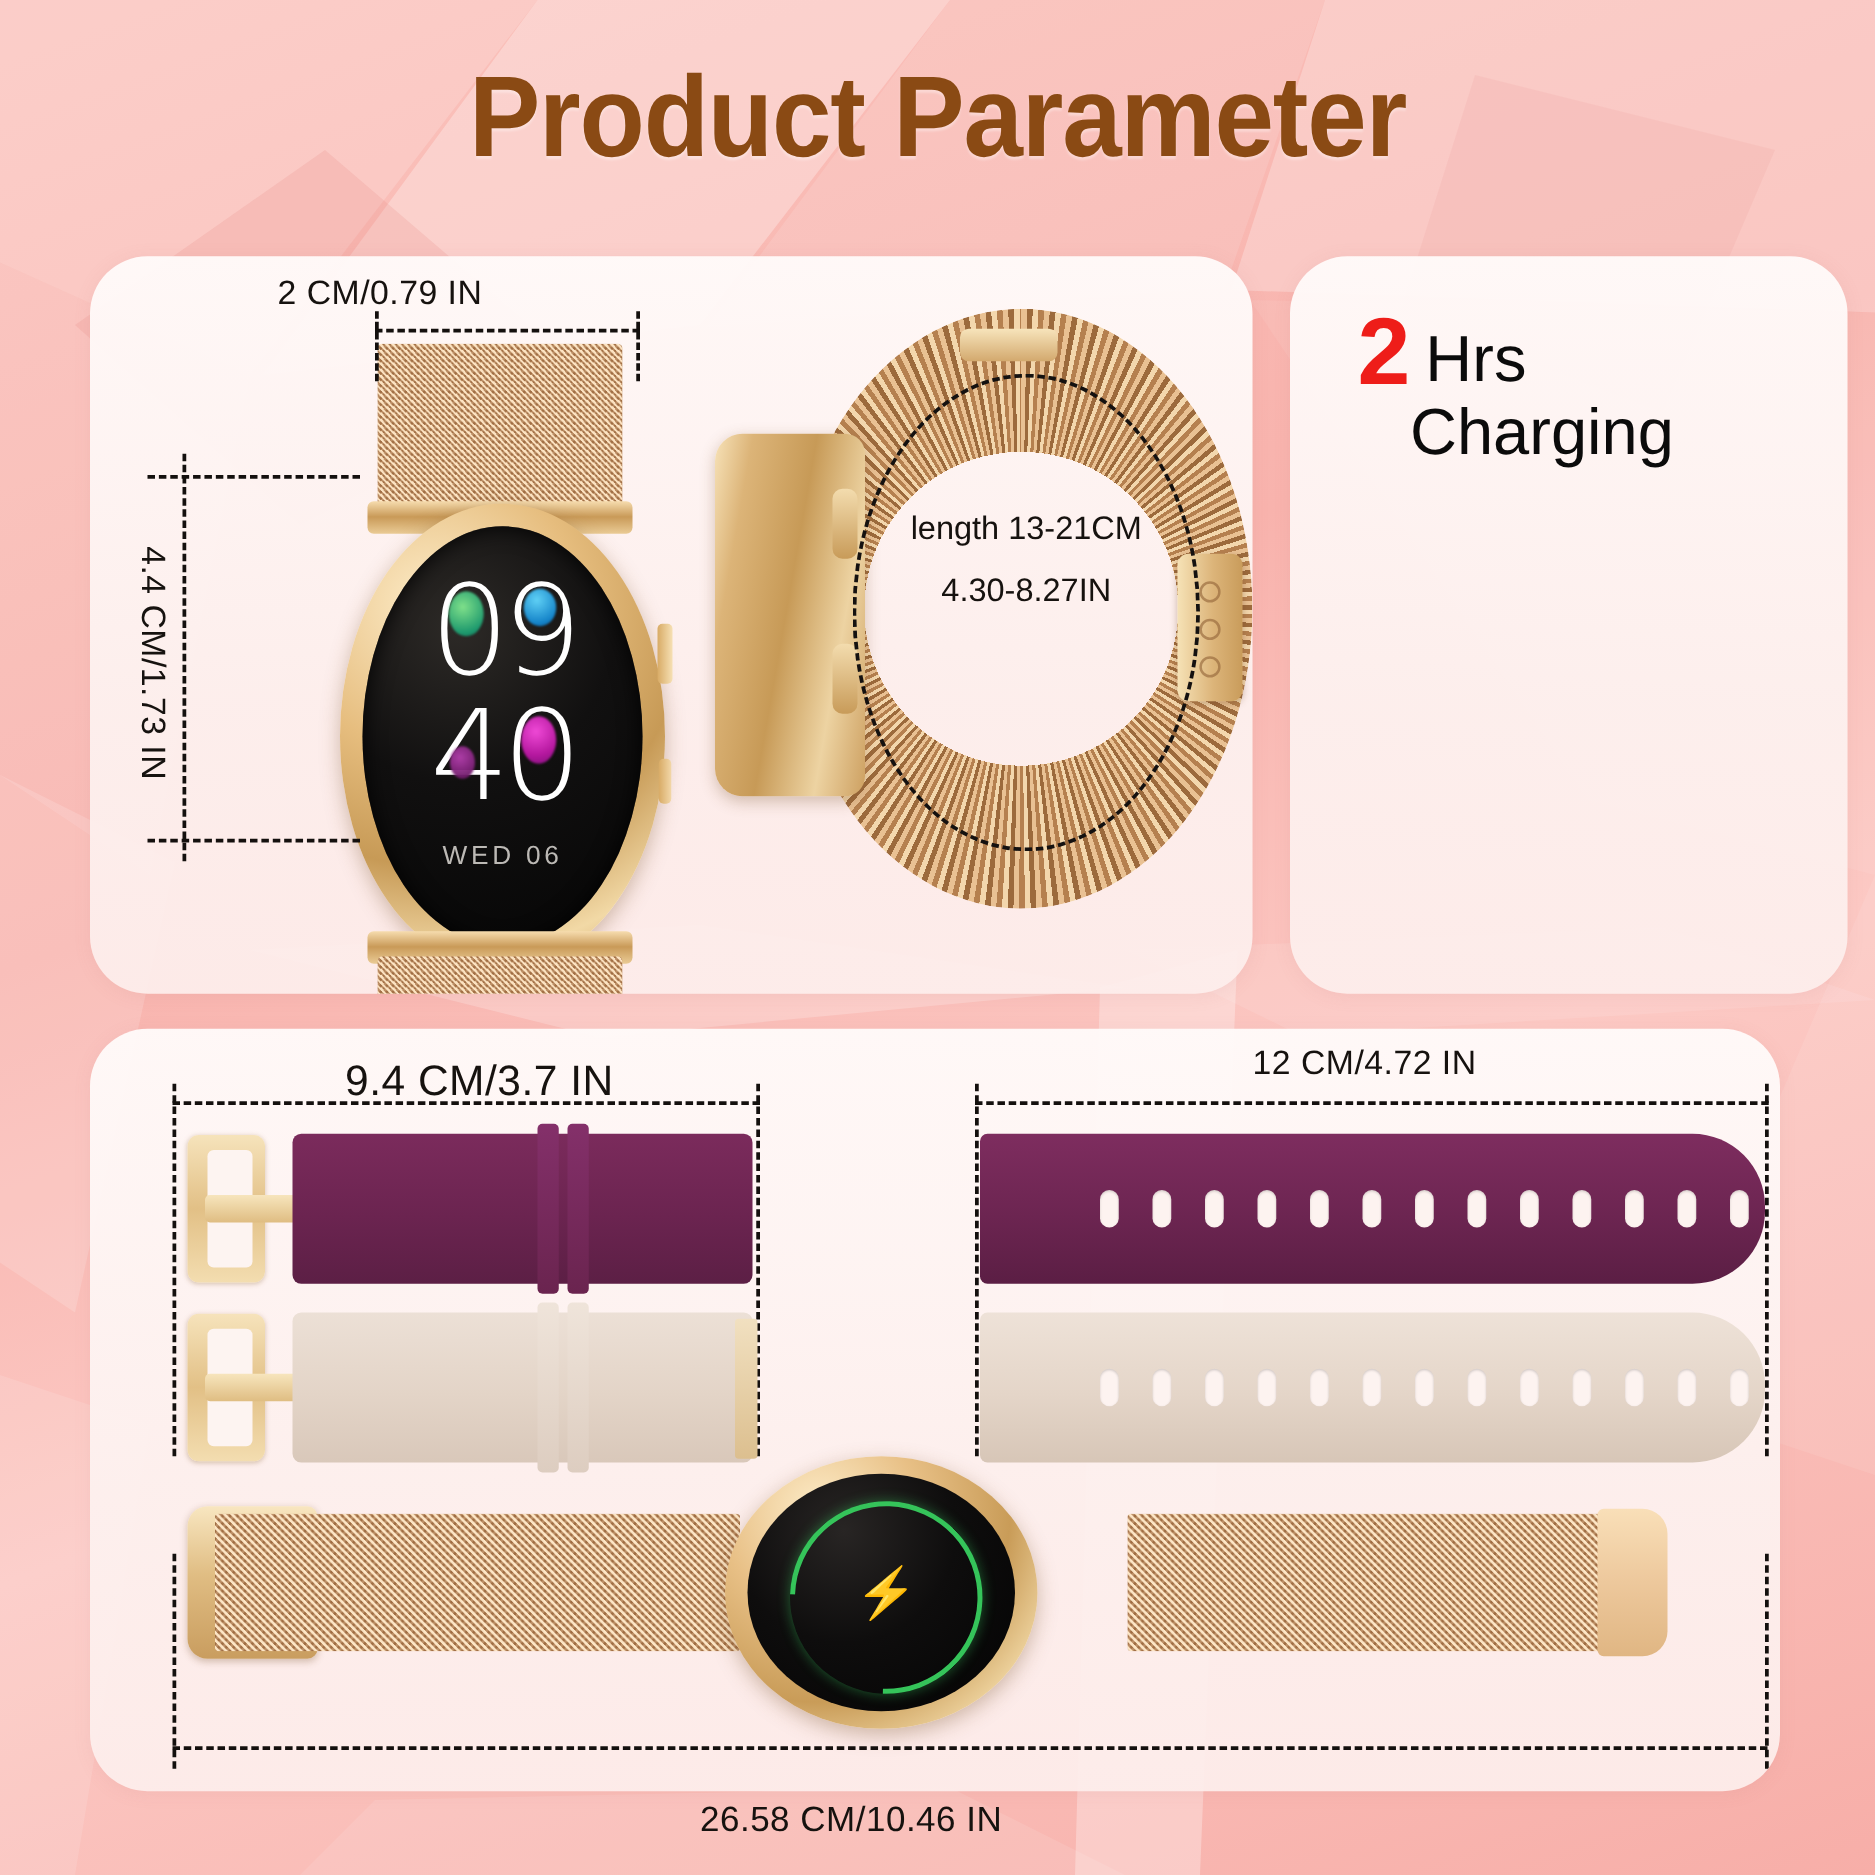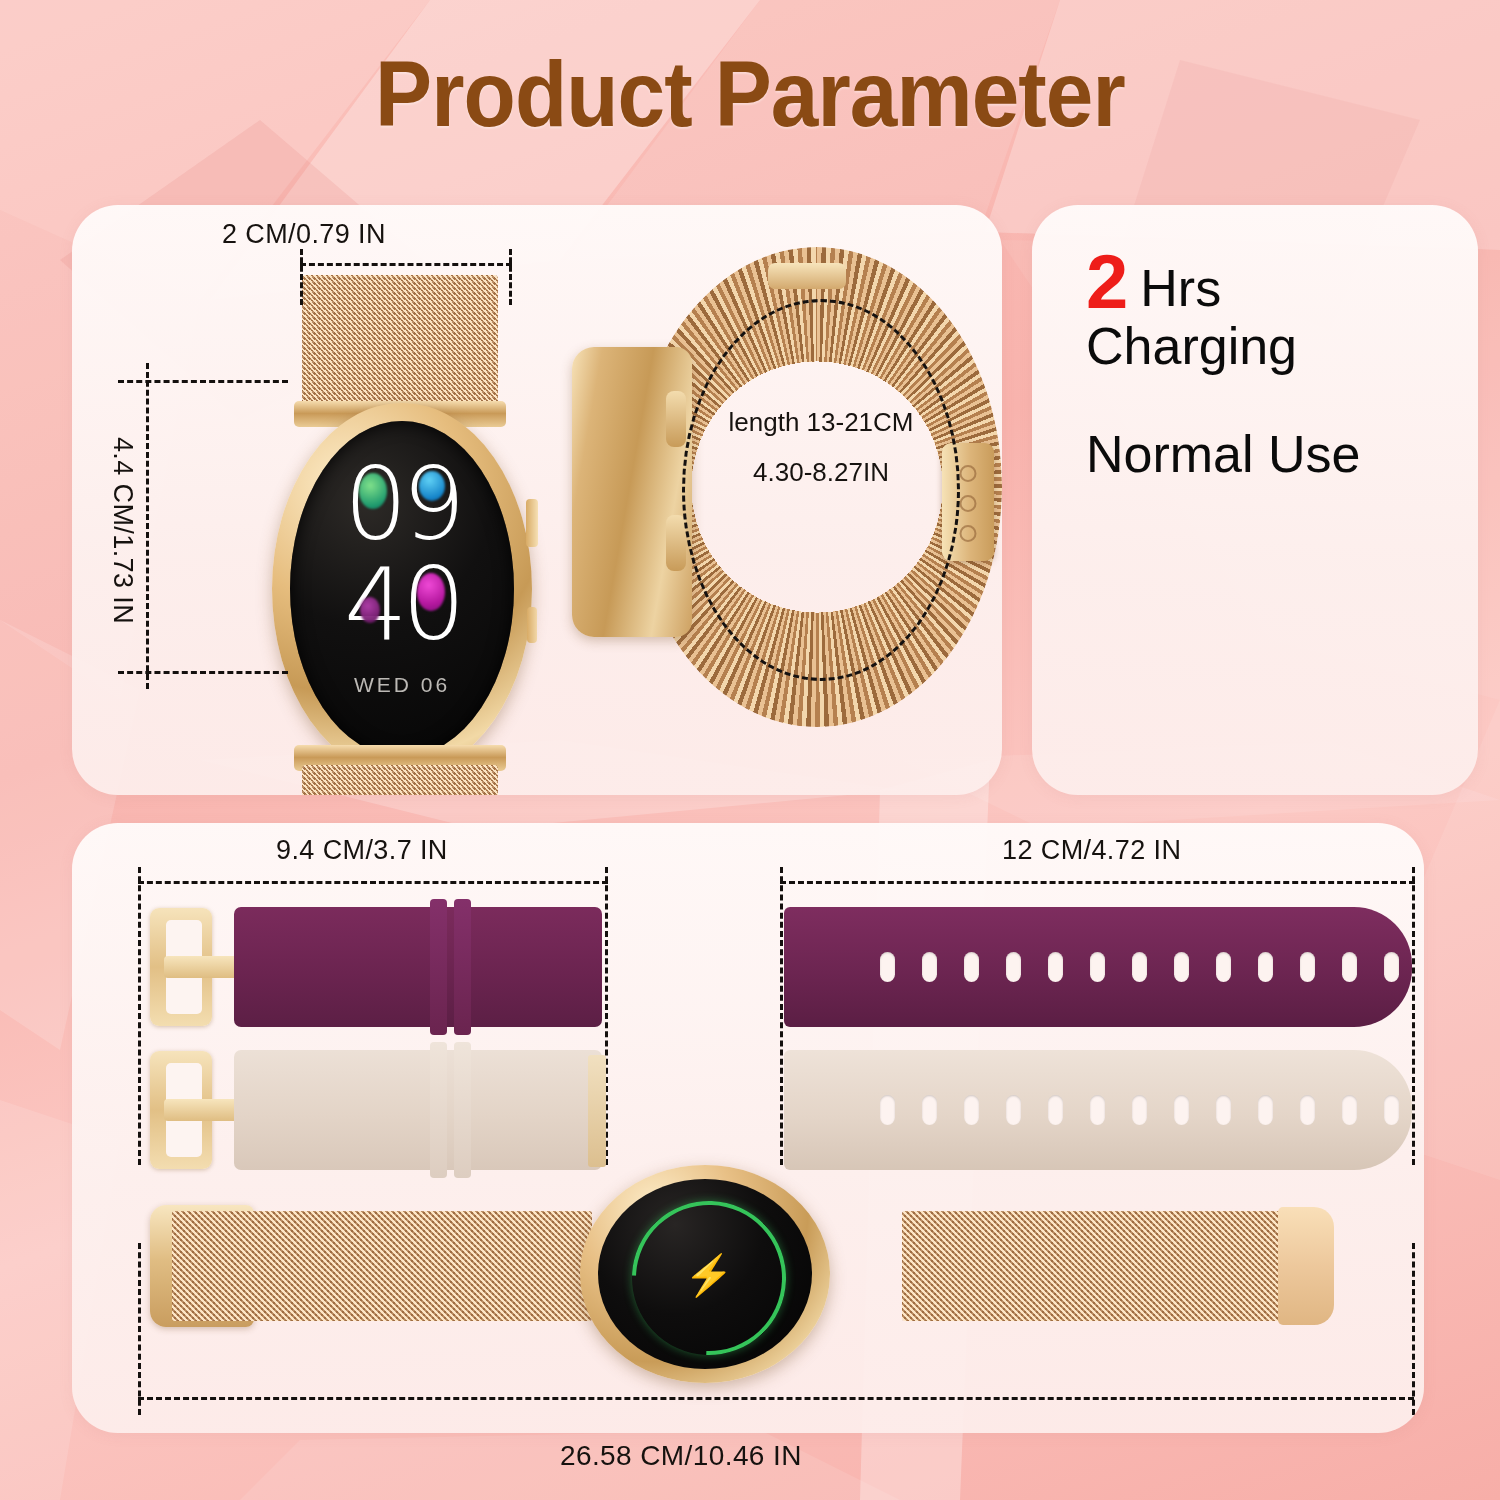--- a/index.html
+++ b/index.html
@@ -93,21 +93,21 @@
     border:3px dashed #141110;}
   #adjtext{position:absolute;left:120px;top:150px;width:258px;text-align:center;color:#16120f;
     font-size:26px;line-height:50px;}
 
   
   #specs{position:absolute;left:54px;top:40px;width:330px;color:#0b0b0b;}
   .spec{margin-bottom:52px;}
   .spec .l1{line-height:.98;white-space:nowrap;}
   .spec .num{color:#ee1d19;font-weight:bold;font-size:76px;vertical-align:-2px;}
   .spec .unit{font-size:52px;padding-left:12px;}
-  .spec .l2{font-size:52px;line-height:1.06;white-space:nowrap;}
+  .spec .l2{font-size:52px;line-height:1.06;white-space:nowrap;margin-left:42px;}
 
   
   .strap-body{position:absolute;border-radius:7px;}
   .buckle{position:absolute;width:62px;height:118px;border-radius:9px;
     background:linear-gradient(180deg,#f6e3bb,#e2c086 50%,#f3ddb0);
     box-shadow:0 1px 4px rgba(140,100,50,.35);}
   .buckle:before{content:"";position:absolute;left:16px;top:12px;width:36px;height:94px;border-radius:5px;
     background:#fdf4f1;}
   .buckle-tongue{position:absolute;height:22px;width:78px;border-radius:4px;
     background:linear-gradient(180deg,#f7e5bd,#dfbd82);}
@@ -236,29 +236,28 @@
 
 <div class="card" id="card-right">
   <div id="specs">
 
     <div class="spec">
       <div class="l1"><span class="num">2</span><span class="unit">Hrs</span></div>
       <div class="l2">Charging</div>
     </div>
 
     <div class="spec">
-      <div class="l2">Normal Use</div>
     </div>
 
   </div>
 </div>
 
 <div class="card" id="card-bottom">
 
-  <div class="dimtxt" style="left:204px;top:12px;font-size:27px;">9.4 CM/3.7 IN</div>
+  <div class="dimtxt" style="left:204px;top:23px;font-size:34px;">9.4 CM/3.7 IN</div>
   <div class="hdash" style="left:66px;top:58px;width:470px;"></div>
   <div class="vdash" style="left:66px; top:44px;height:298px;"></div>
   <div class="vdash" style="left:533px;top:44px;height:298px;"></div>
 
   <div class="dimtxt" style="left:930px;top:12px;font-size:27px;">12 CM/4.72 IN</div>
   <div class="hdash" style="left:708px;top:58px;width:635px;"></div>
   <div class="vdash" style="left:708px; top:44px;height:298px;"></div>
   <div class="vdash" style="left:1340px;top:44px;height:298px;"></div>
 
   <div>

